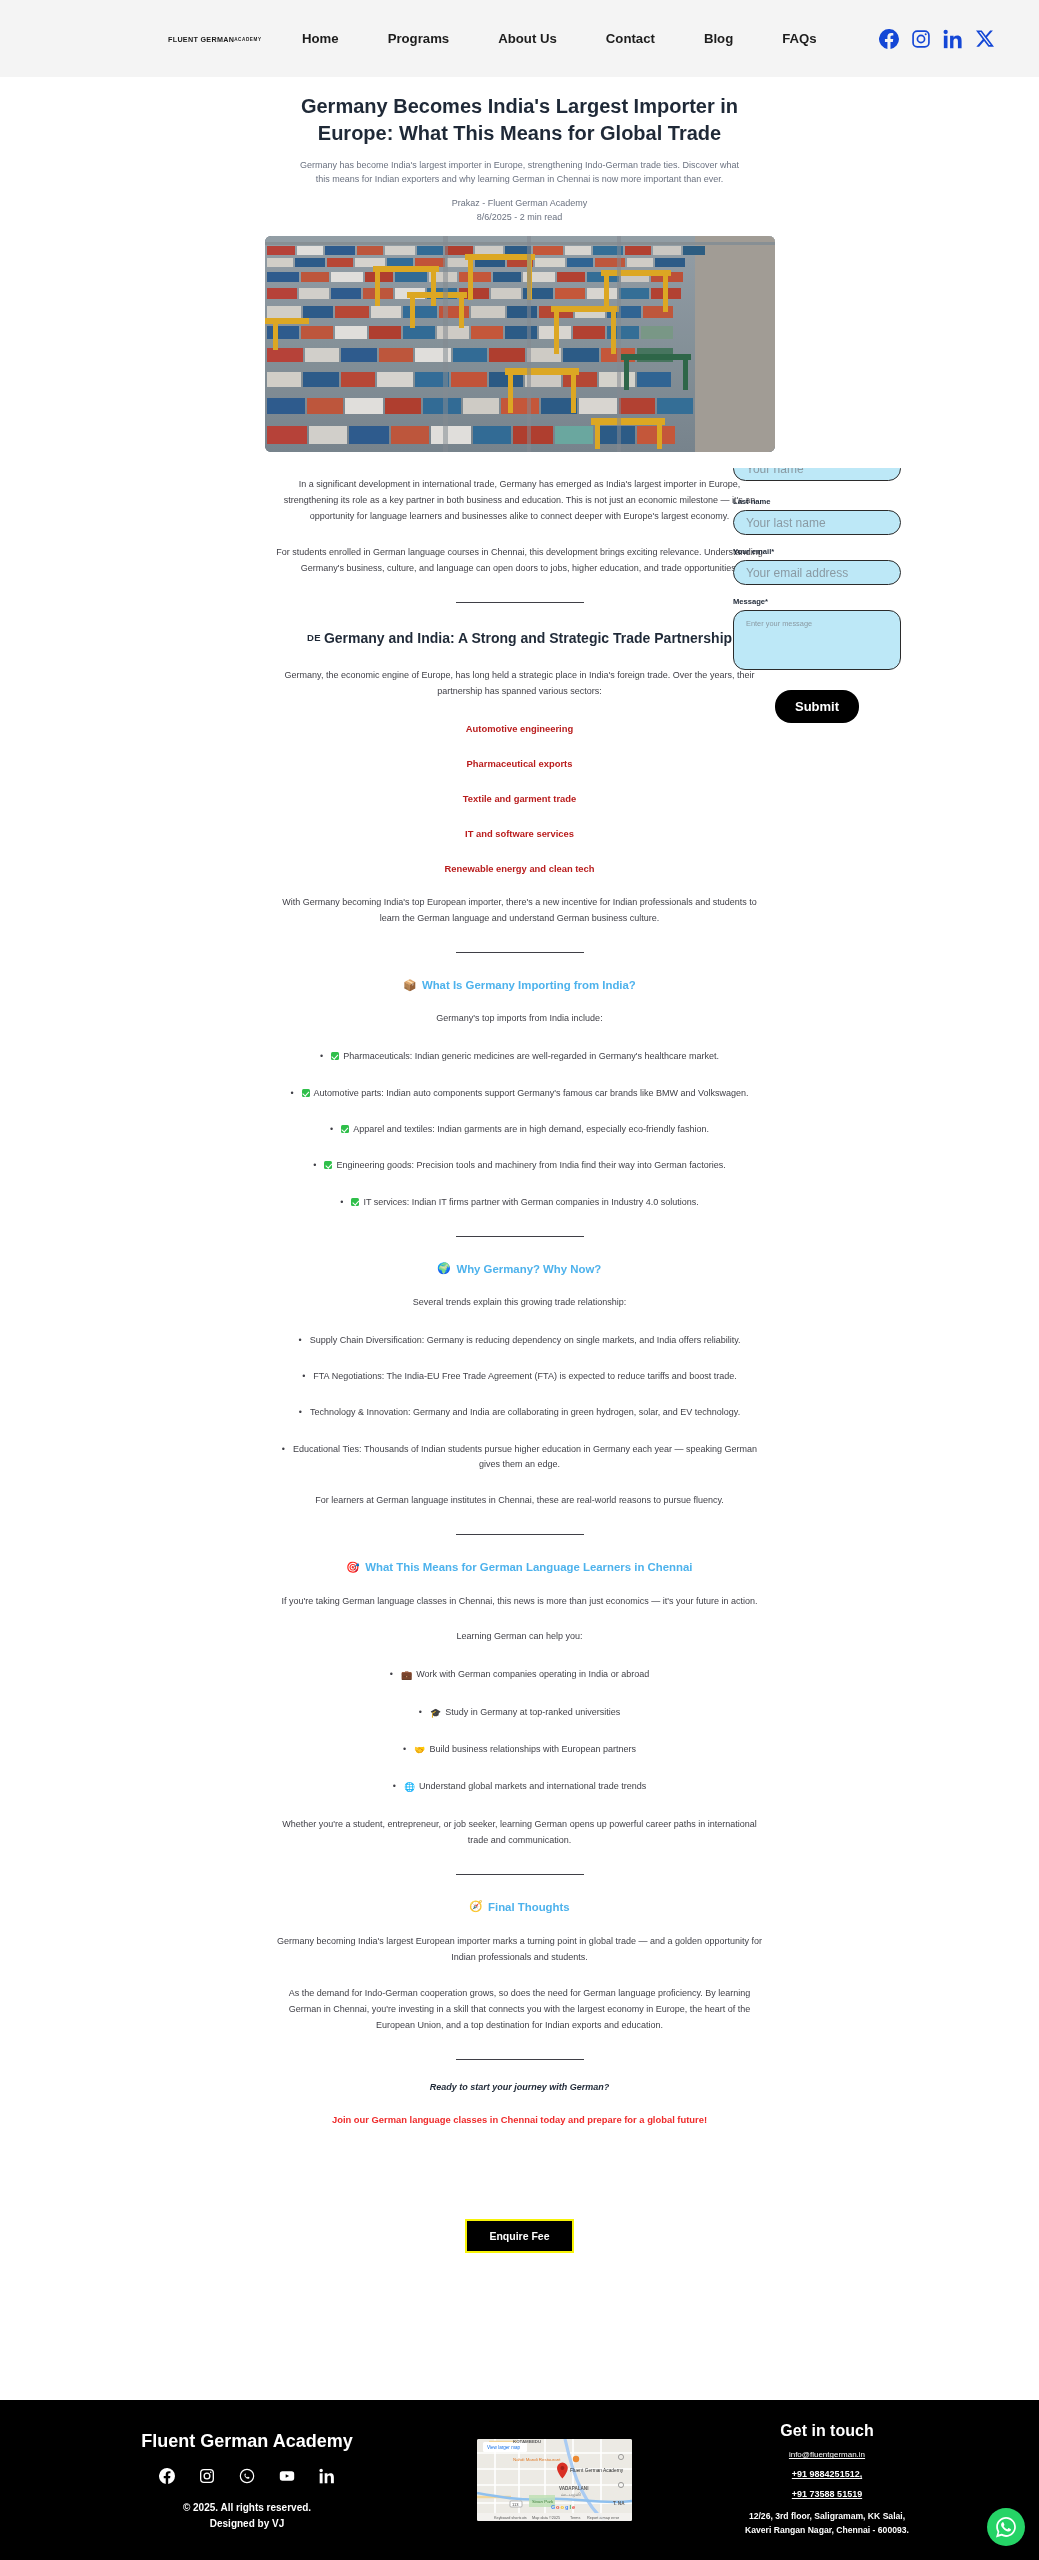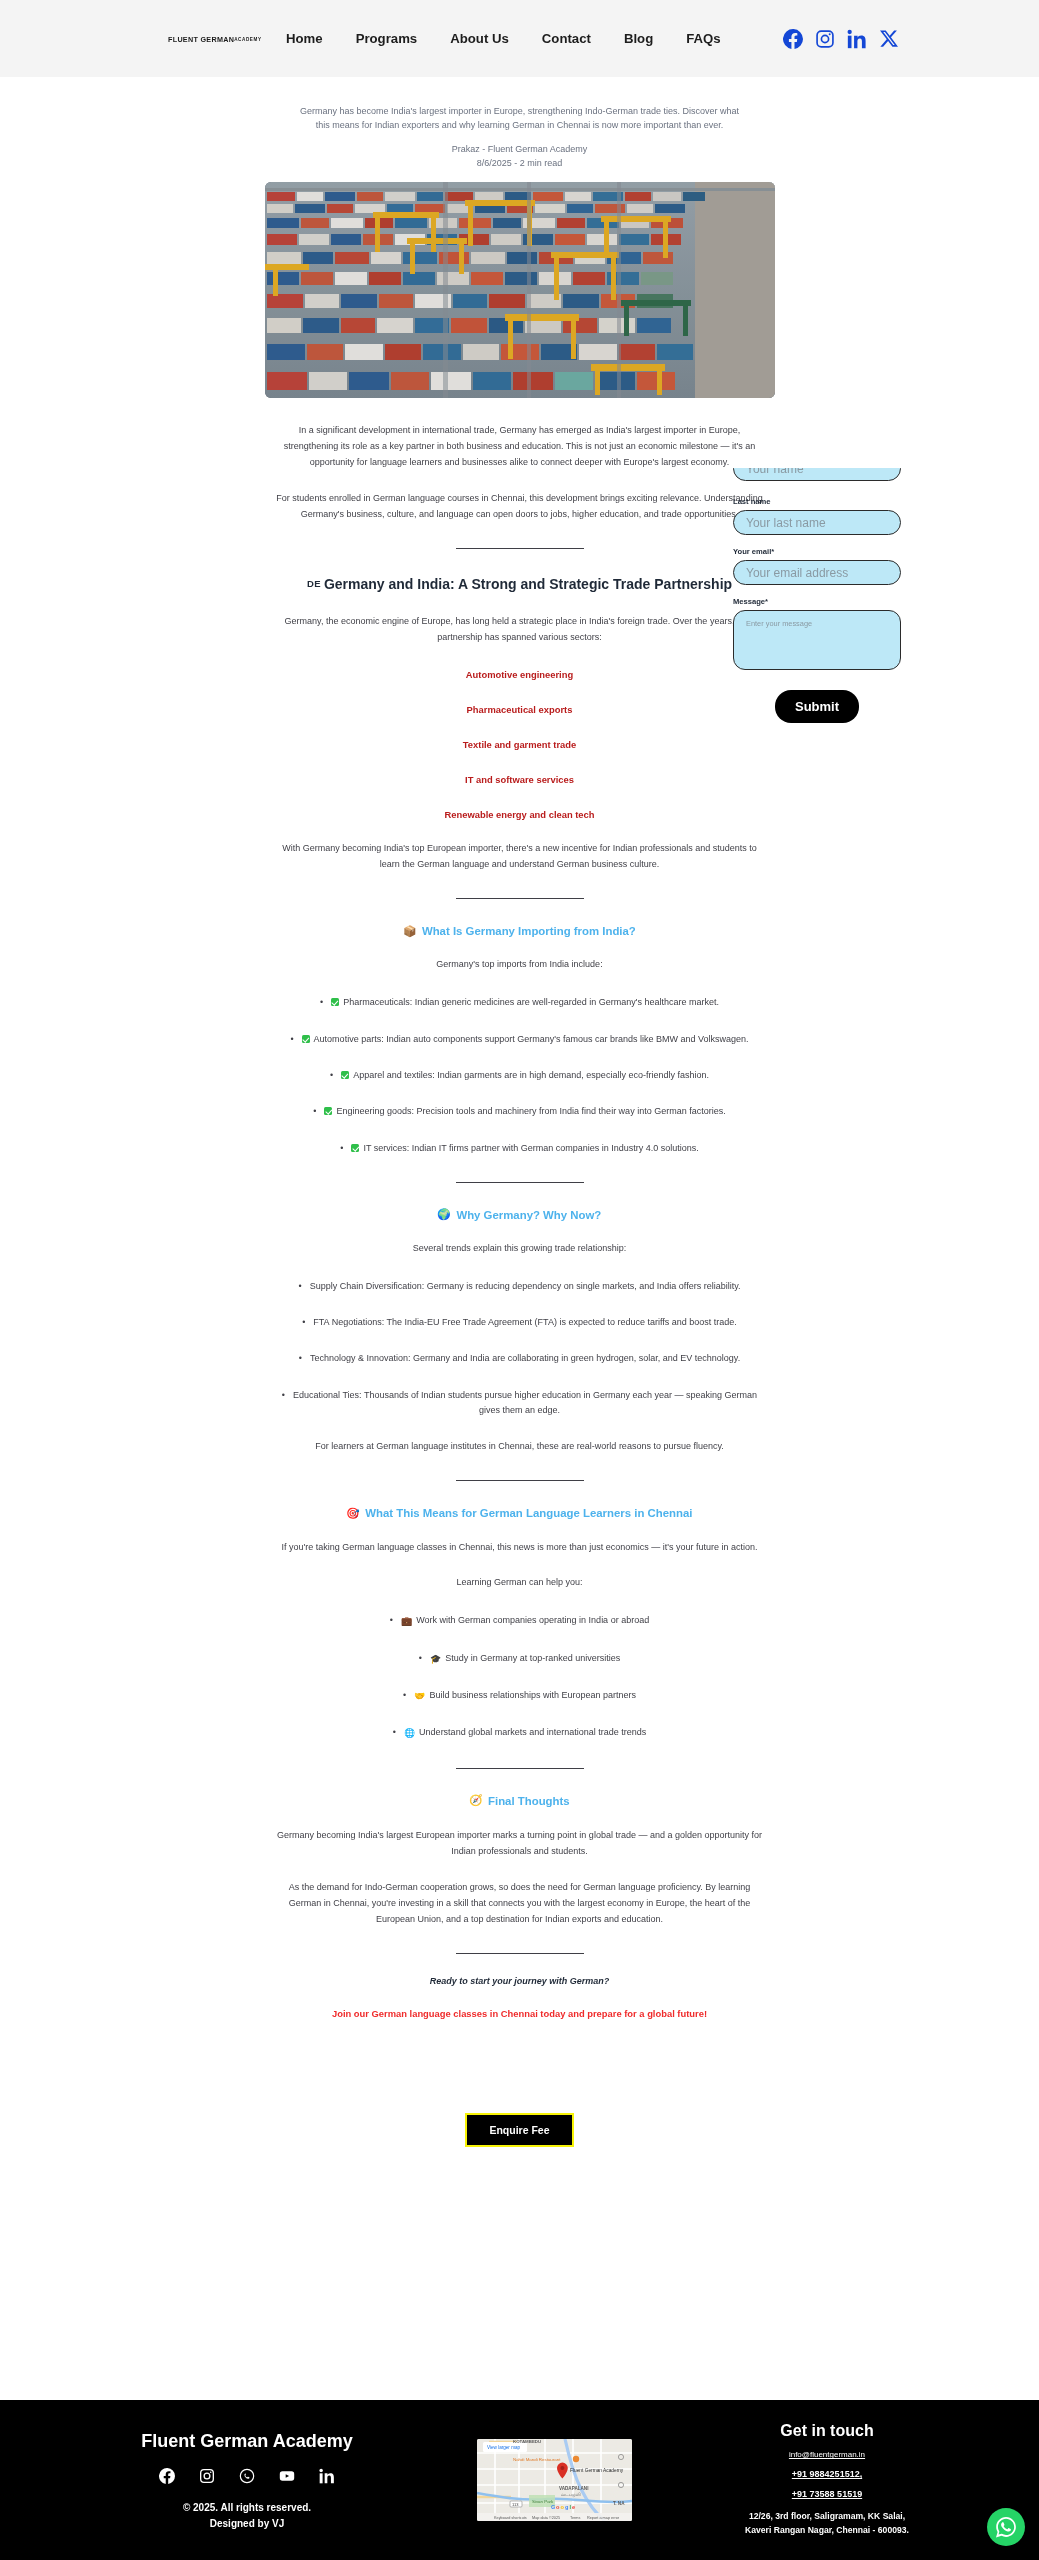--- a/index.html
+++ b/index.html
@@ -31,21 +31,21 @@
     font-size: 7.2px; font-weight: bold; letter-spacing: .3px;
     color: #1a1a1a; margin-top: 1px; white-space: nowrap;
   }
   .logo-sub {
     font-size: 4.6px; font-weight: bold; letter-spacing: .6px;
     color: #1a1a1a; margin-top: 1px;
   }
   .main-nav { display: flex; align-items: center; gap: 33px; margin-left: 44px; }
   .nav-link {
     font-size: 13.2px; font-weight: bold; color: #1d1d1d;
-    text-decoration: none; cursor: pointer; white-space: nowrap;
+    text-decoration: none; cursor: pointer; white-space: nowrap; margin-left: 16px;
   }
   .social-row { display:flex; align-items:center; gap: 12px; margin-left: 62px; }
   .social-ic { width: 20px; height: 20px; display: block; cursor: pointer; }
 
   
   .article-wrap { width: 1039px; padding-top: 16px; position: relative; }
   .article-col { width: 510px; margin: 0 auto; }
 
   .post-title {
     font-size: 20px; line-height: 1.35; font-weight: bold;
@@ -260,20 +260,21 @@
     </svg>
     <svg class="social-ic" viewBox="0 0 24 24" fill="#1447d6">
       <path d="M18.2 1.8h3.3l-7.2 8.2 8.5 11.2h-6.7l-5.2-6.9-6 6.9H1.6l7.7-8.8L1.2 1.8h6.9l4.7 6.3zm-1.2 17.5h1.8L7.1 3.6H5.1z"></path>
     </svg>
   </div>
 </header>
 
 <main class="article-wrap">
   <div class="article-col">
 
+    <h1 class="post-title">Germany Becomes India's Largest Importer in Europe: What This Means for Global Trade</h1>
     <p class="post-excerpt">Germany has become India's largest importer in Europe, strengthening Indo-German trade ties. Discover what this means for Indian exporters and why learning German in Chennai is now more important than ever.</p>
     <div class="post-byline">Prakaz - Fluent German Academy</div>
     <div class="post-meta">8/6/2025 - 2 min read</div>
 
     <figure class="hero-figure">
       <svg viewBox="0 0 510 216" preserveAspectRatio="none">
         <defs>
           <linearGradient id="skyG" x1="0" y1="0" x2="0" y2="1">
             <stop offset="0" stop-color="#9aa6ad"></stop>
               <stop offset="1" stop-color="#7d8a92"></stop>
@@ -522,20 +523,21 @@
     <p class="body-p">If you're taking German language classes in Chennai, this news is more than just economics — it's your future in action.</p>
     <p class="lead-line">Learning German can help you:</p>
 
     <ul class="plain-list">
       <li><span class="bullet">•</span><span class="mini-emoji">💼</span><span>Work with German companies operating in India or abroad</span></li>
       <li><span class="bullet">•</span><span class="mini-emoji">🎓</span><span>Study in Germany at top-ranked universities</span></li>
       <li><span class="bullet">•</span><span class="mini-emoji">🤝</span><span>Build business relationships with European partners</span></li>
       <li><span class="bullet">•</span><span class="mini-emoji">🌐</span><span>Understand global markets and international trade trends</span></li>
     </ul>
 
+    <p class="body-p">Whether you're a student, entrepreneur, or job seeker, learning German opens up powerful career paths in international trade and communication.</p>
 
     <div class="rule"></div>
 
     <h3 class="sec-h3">
       <span class="emoji">🧭</span>
       <span>Final Thoughts</span>
     </h3>
     <p class="body-p">Germany becoming India's largest European importer marks a turning point in global trade — and a golden opportunity for Indian professionals and students.</p>
     <p class="body-p">As the demand for Indo-German cooperation grows, so does the need for German language proficiency. By learning German in Chennai, you're investing in a skill that connects you with the largest economy in Europe, the heart of the European Union, and a top destination for Indian exports and education.</p>
 

